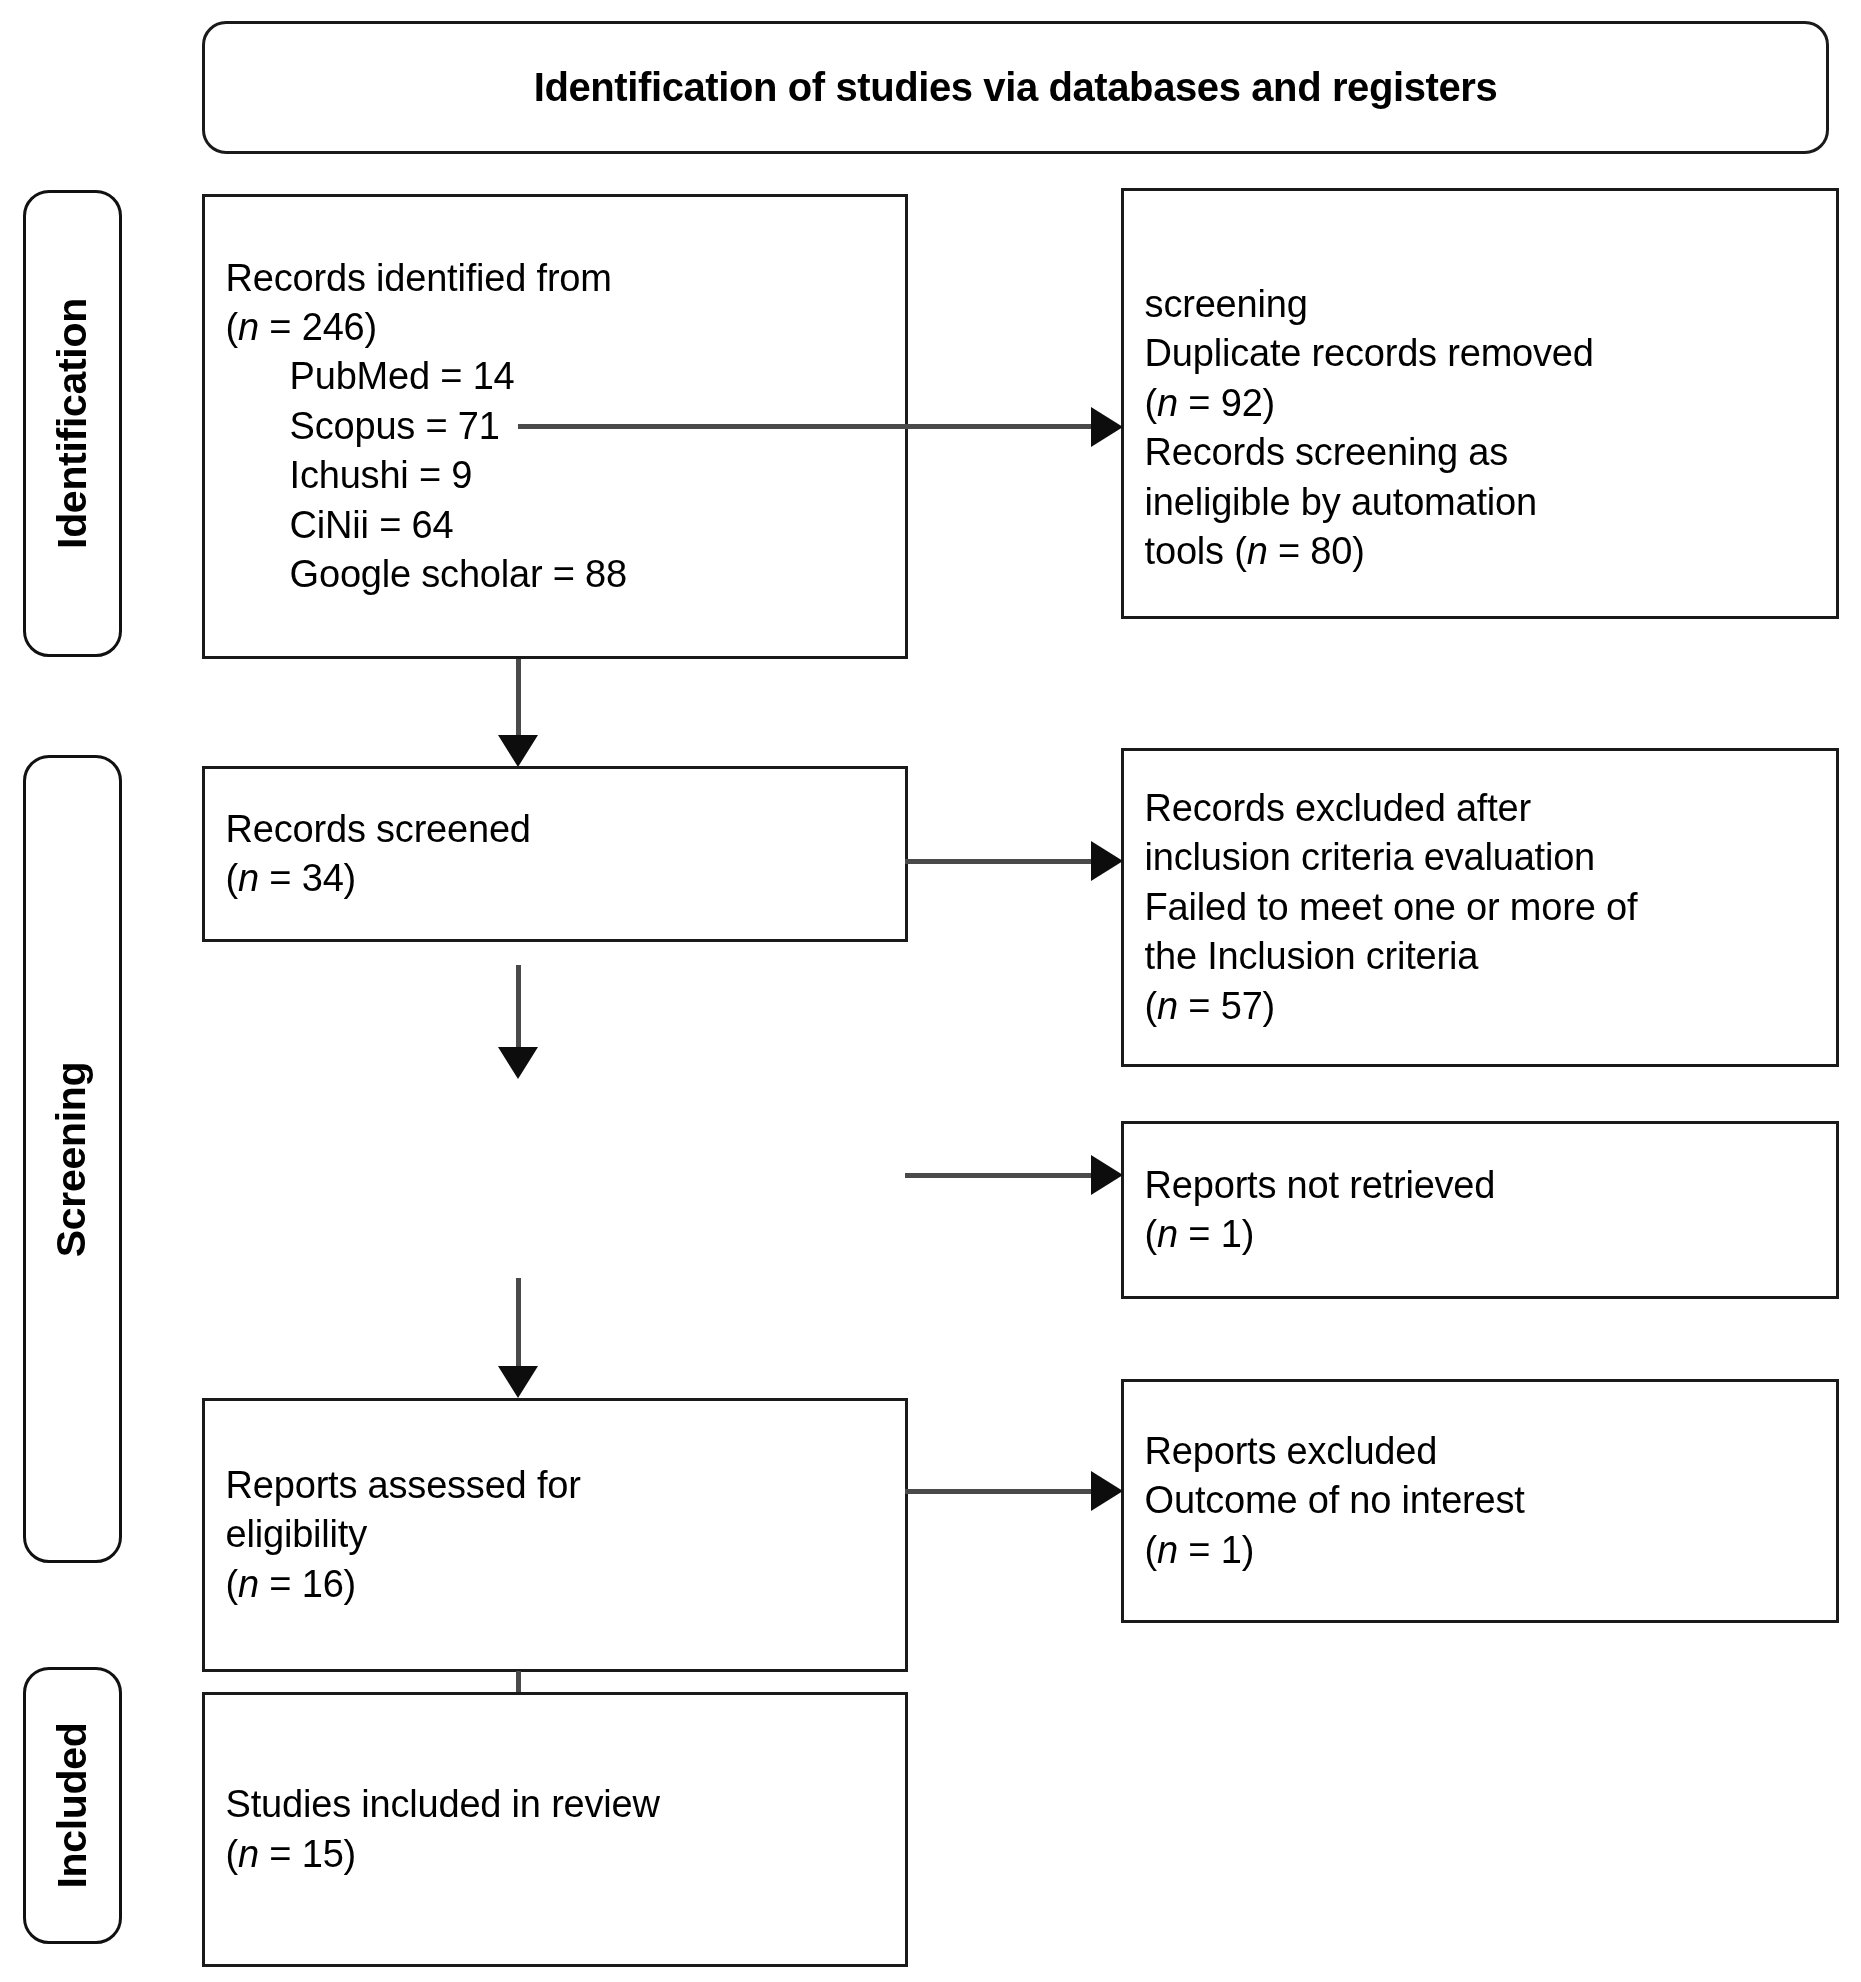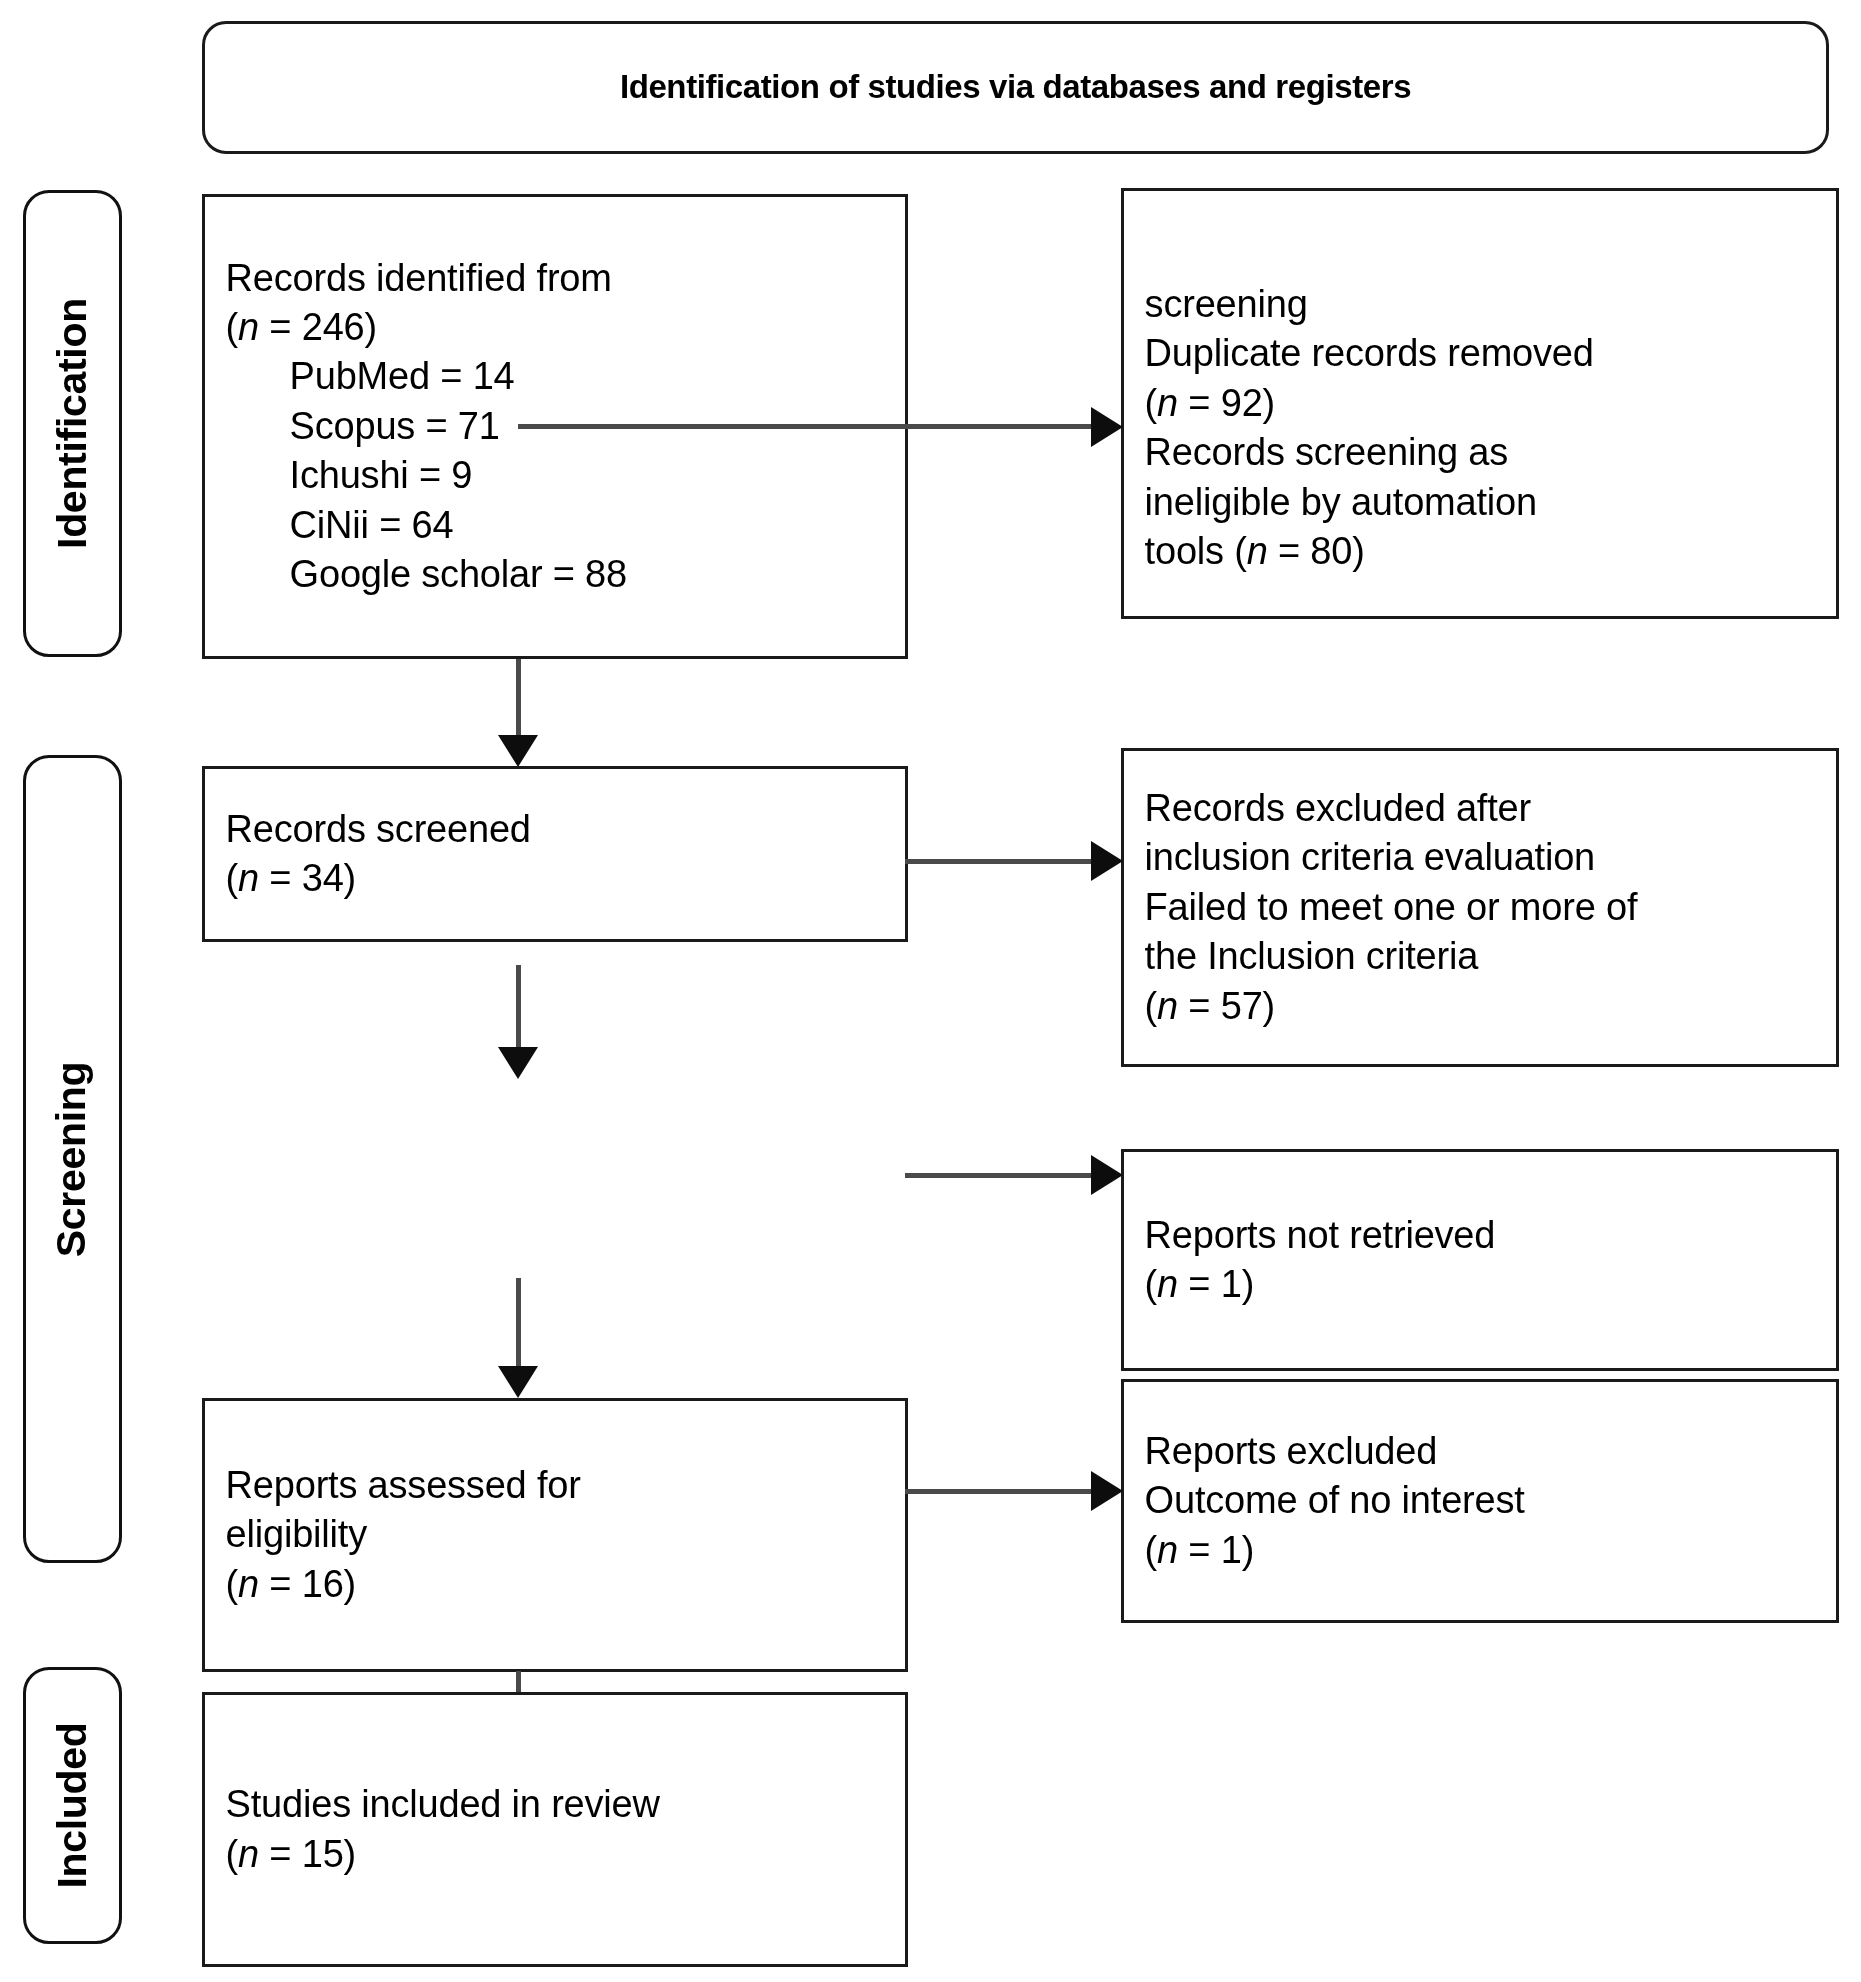--- a/index.html
+++ b/index.html
@@ -43,21 +43,21 @@
     width: 100%;
   }
 
   
   #title-box {
     justify-content: center;
   }
   #title-box .box-text {
     text-align: center;
     font-weight: bold;
-    font-size: 33px;
+    font-size: 40px;
     letter-spacing: -0.4px;
   }
 
   
   .stage {
     position: absolute;
     background: #ffffff;
     border: 3.7px solid #111111;
     border-radius: 26px;
     display: flex;
@@ -146,21 +146,21 @@
     <div class="box-text"><span>Records excluded after</span><br><span>inclusion criteria evaluation</span><br><span>Failed to meet one or more of</span><br><span>the Inclusion criteria</span><br><span>(</span><span class="ital">n</span><span> = 57)</span></div>
   </div>
 
   <div class="hline" style="left:905px; top:859px; width:194px;"></div>
   <div class="arrow-right" style="left:1091px; top:841px;"></div>
 
   <div class="vline" style="left:516px; top:965px; height:86px;"></div>
   <div class="arrow-down" style="left:498px; top:1047px;"></div>
 
 
-  <div class="box" style="left:1121px; top:1121px; width:718px; height:222px;margin-top:28px;">
+  <div class="box" style="left:1121px; top:1121px; width:718px; height:178px;">
     <div class="box-text"><span>Reports not retrieved</span><br><span>(</span><span class="ital">n</span><span> = 1)</span></div>
   </div>
 
   <div class="hline" style="left:905px; top:1173px; width:194px;"></div>
   <div class="arrow-right" style="left:1091px; top:1155px;"></div>
 
   <div class="vline" style="left:516px; top:1278px; height:92px;"></div>
   <div class="arrow-down" style="left:498px; top:1366px;"></div>
 
   <div class="box" style="left:202px; top:1398px; width:706px; height:274px;">

